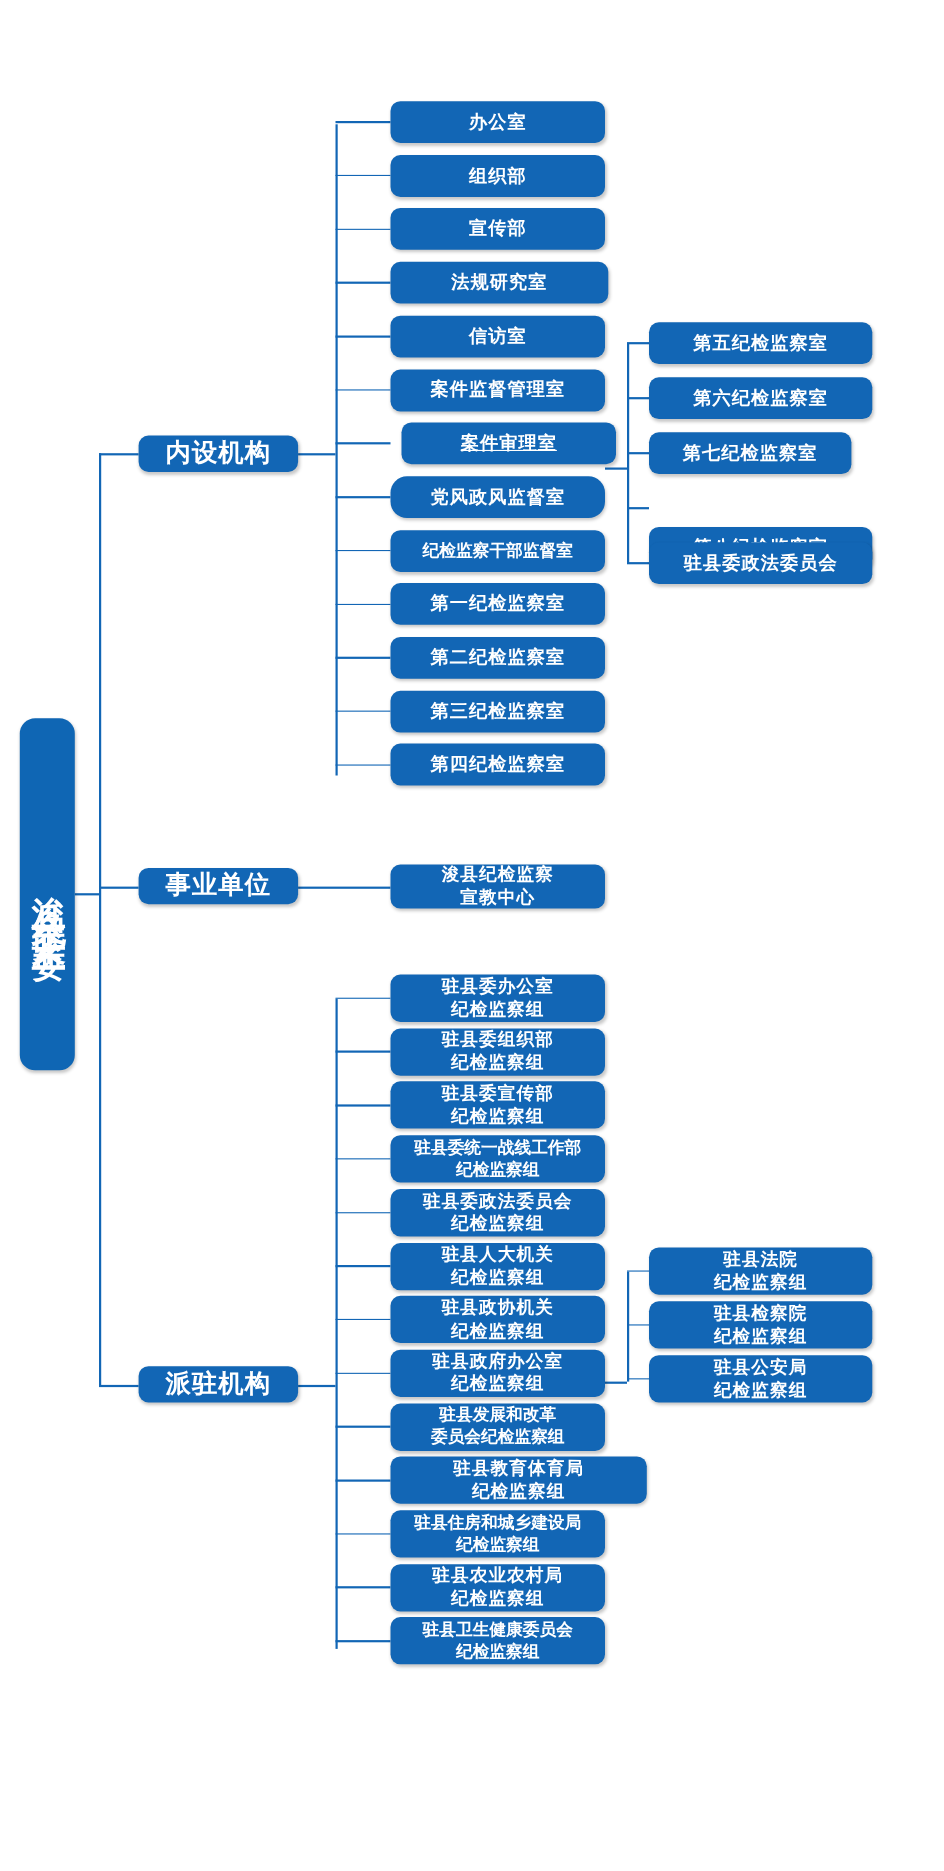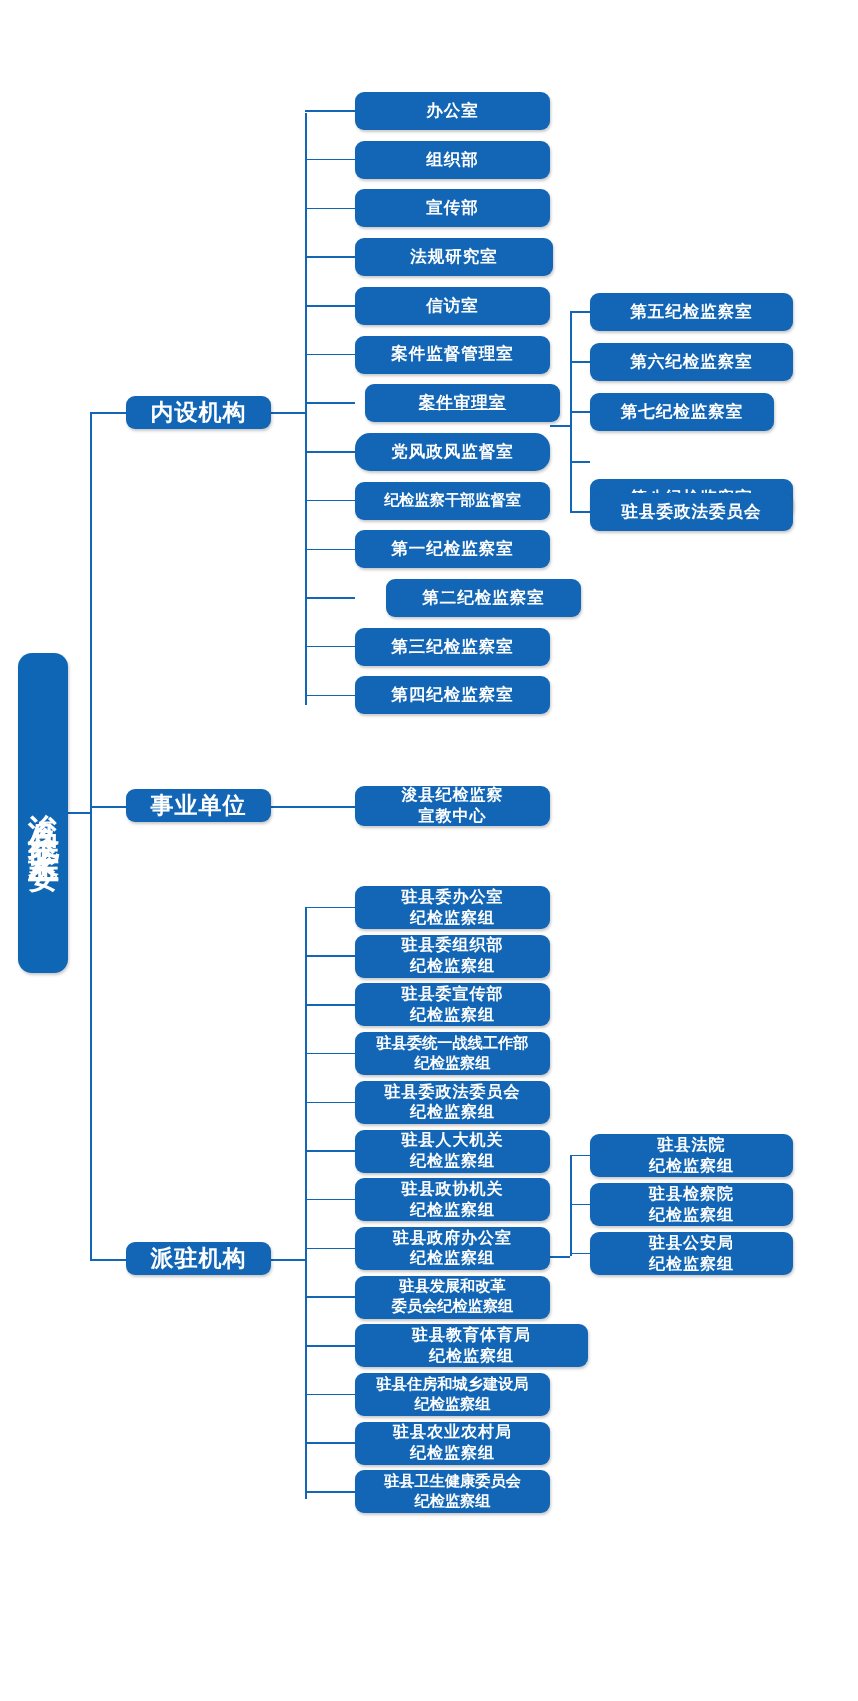--- a/index.html
+++ b/index.html
@@ -97,21 +97,21 @@
     <div class="node leaf" style="left: 355px; top: 335.5px; width: 195px; height: 38px;">案件监督管理室</div>
     <div class="line h" style="left: 305px; top: 402.4px; width: 50px;"></div>
     <div class="node leaf" style="left: 365px; top: 384.2px; width: 195px; height: 38px; text-decoration: underline;">案件审理室</div>
     <div class="line h" style="left: 305px; top: 451.1px; width: 50px;"></div>
     <div class="node leaf" style="left: 355px; top: 432.9px; width: 195px; height: 38px; border-radius: 15px;">党风政风监督室</div>
     <div class="line h" style="left: 305px; top: 499.8px; width: 50px;"></div>
     <div class="node leaf tight" style="left: 355px; top: 481.6px; width: 195px; height: 38px;">纪检监察干部监督室</div>
     <div class="line h" style="left: 305px; top: 548.5px; width: 50px;"></div>
     <div class="node leaf" style="left: 355px; top: 530.3px; width: 195px; height: 38px;">第一纪检监察室</div>
     <div class="line h" style="left: 305px; top: 597.2px; width: 50px;"></div>
-    <div class="node leaf" style="left: 355px; top: 579px; width: 195px; height: 38px; margin-left: 31px;">第二纪检监察室</div>
+    <div class="node leaf" style="left: 355px; top: 579px; width: 195px; height: 38px;">第二纪检监察室</div>
     <div class="line h" style="left: 305px; top: 645.9px; width: 50px;"></div>
     <div class="node leaf" style="left: 355px; top: 627.7px; width: 195px; height: 38px;">第三纪检监察室</div>
     <div class="line h" style="left: 305px; top: 694.6px; width: 50px;"></div>
     <div class="node leaf" style="left: 355px; top: 676.4px; width: 195px; height: 38px;">第四纪检监察室</div>
     <div class="line h" style="left: 570px; top: 311.2px; width: 20px;"></div>
     <div class="node leaf" style="left: 590px; top: 293px; width: 203px; height: 38px;">第五纪检监察室</div>
     <div class="line h" style="left: 570px; top: 361.2px; width: 20px;"></div>
     <div class="node leaf" style="left: 590px; top: 343px; width: 203px; height: 38px;">第六纪检监察室</div>
     <div class="line h" style="left: 570px; top: 411.2px; width: 20px;"></div>
     <div class="node leaf" style="left: 590px; top: 393px; width: 184px; height: 38px;">第七纪检监察室</div>

